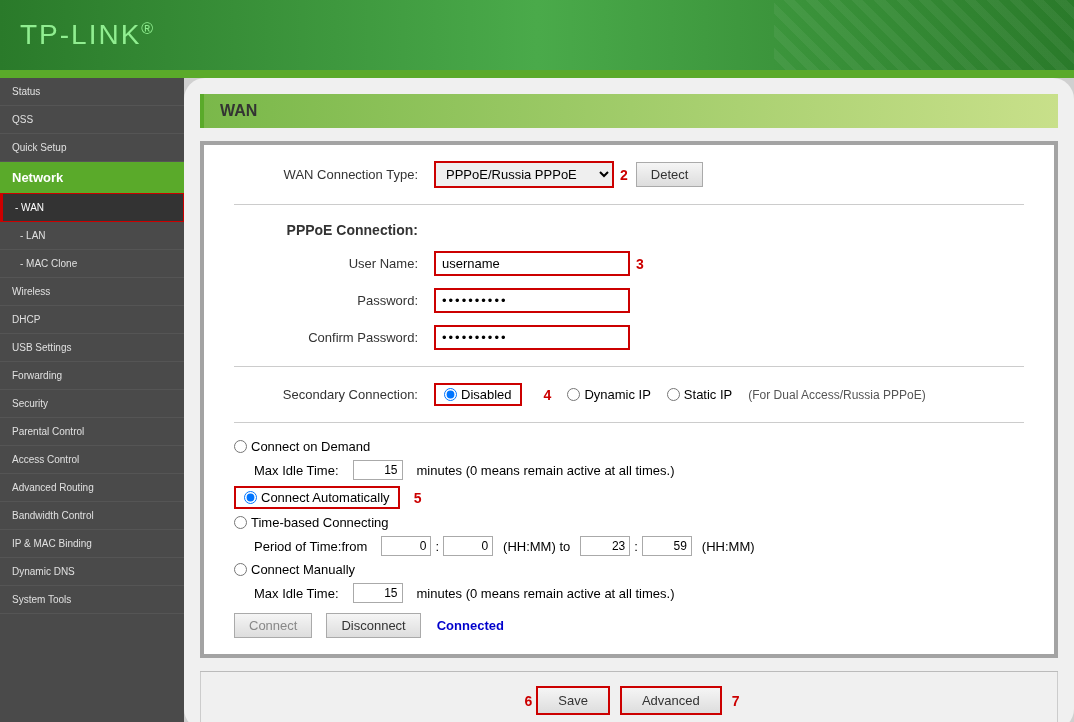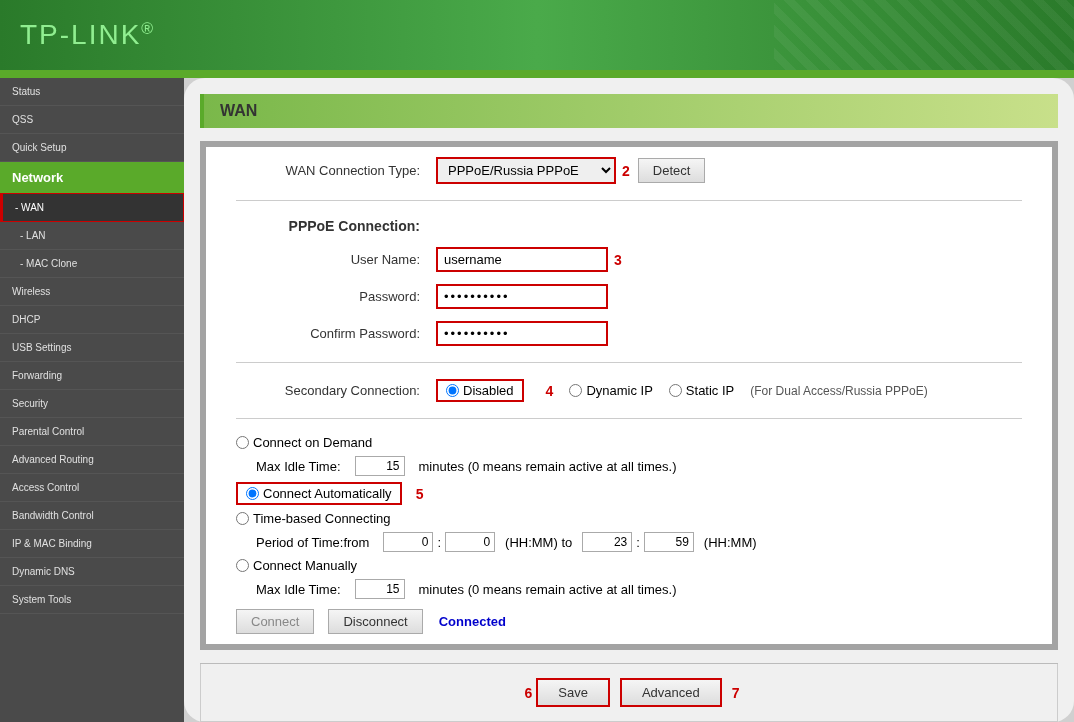--- a/index.html
+++ b/index.html
@@ -92,24 +92,24 @@
       padding: 8px 16px;
       font-size: 16px;
       font-weight: bold;
       color: #333;
       margin: 16px 16px 8px 16px;
       border-left: 4px solid #5aaa2a;
     }
 
     
     .form-area {
-      padding: 4px 30px;
+      padding: 10px 30px;
       background: white;
       margin: 13px 16px;
-      border: 6px solid #a3a3a3;
+      border: 4px solid #a3a3a3;
     }
 
     .form-row {
       display: flex;
       align-items: center;
       padding: 6px 0;
       min-height: 30px;
     }
     .form-label {
       width: 200px;
@@ -121,21 +121,21 @@
     }
     .form-label-bold {
       font-weight: bold;
       font-size: 14px;
     }
 
     input[type="text"], input[type="password"] {
       border: 1px solid #aaa;
       padding: 3px 6px;
       font-size: 13px;
-      width: 172px;
+      width: 196px;
     }
     input[type="text"].highlighted, input[type="password"].highlighted {
       border: 2px solid #cc0000;
     }
 
     .detect-btn, .connect-btn, .disconnect-btn, .save-btn, .advanced-btn {
       padding: 4px 14px;
       border: 1px solid #aaa;
       background: linear-gradient(to bottom, #f5f5f5, #ddd);
       cursor: pointer;
@@ -244,22 +244,22 @@
     <div class="sidebar-section">Network</div>
     <div class="sidebar-item sub-active">- WAN</div>
     <div class="sidebar-item sub">- LAN</div>
     <div class="sidebar-item sub">- MAC Clone</div>
     <div class="sidebar-item">Wireless</div>
     <div class="sidebar-item">DHCP</div>
     <div class="sidebar-item">USB Settings</div>
     <div class="sidebar-item">Forwarding</div>
     <div class="sidebar-item">Security</div>
     <div class="sidebar-item">Parental Control</div>
+    <div class="sidebar-item">Access Control</div>
     <div class="sidebar-item">Advanced Routing</div>
-    <div class="sidebar-item">Access Control</div>
     <div class="sidebar-item">Bandwidth Control</div>
     <div class="sidebar-item">IP &amp; MAC Binding</div>
     <div class="sidebar-item">Dynamic DNS</div>
     <div class="sidebar-item">System Tools</div>
   </nav>
 
   <div class="content">
 
     <div class="page-title-bar">WAN</div>
 

